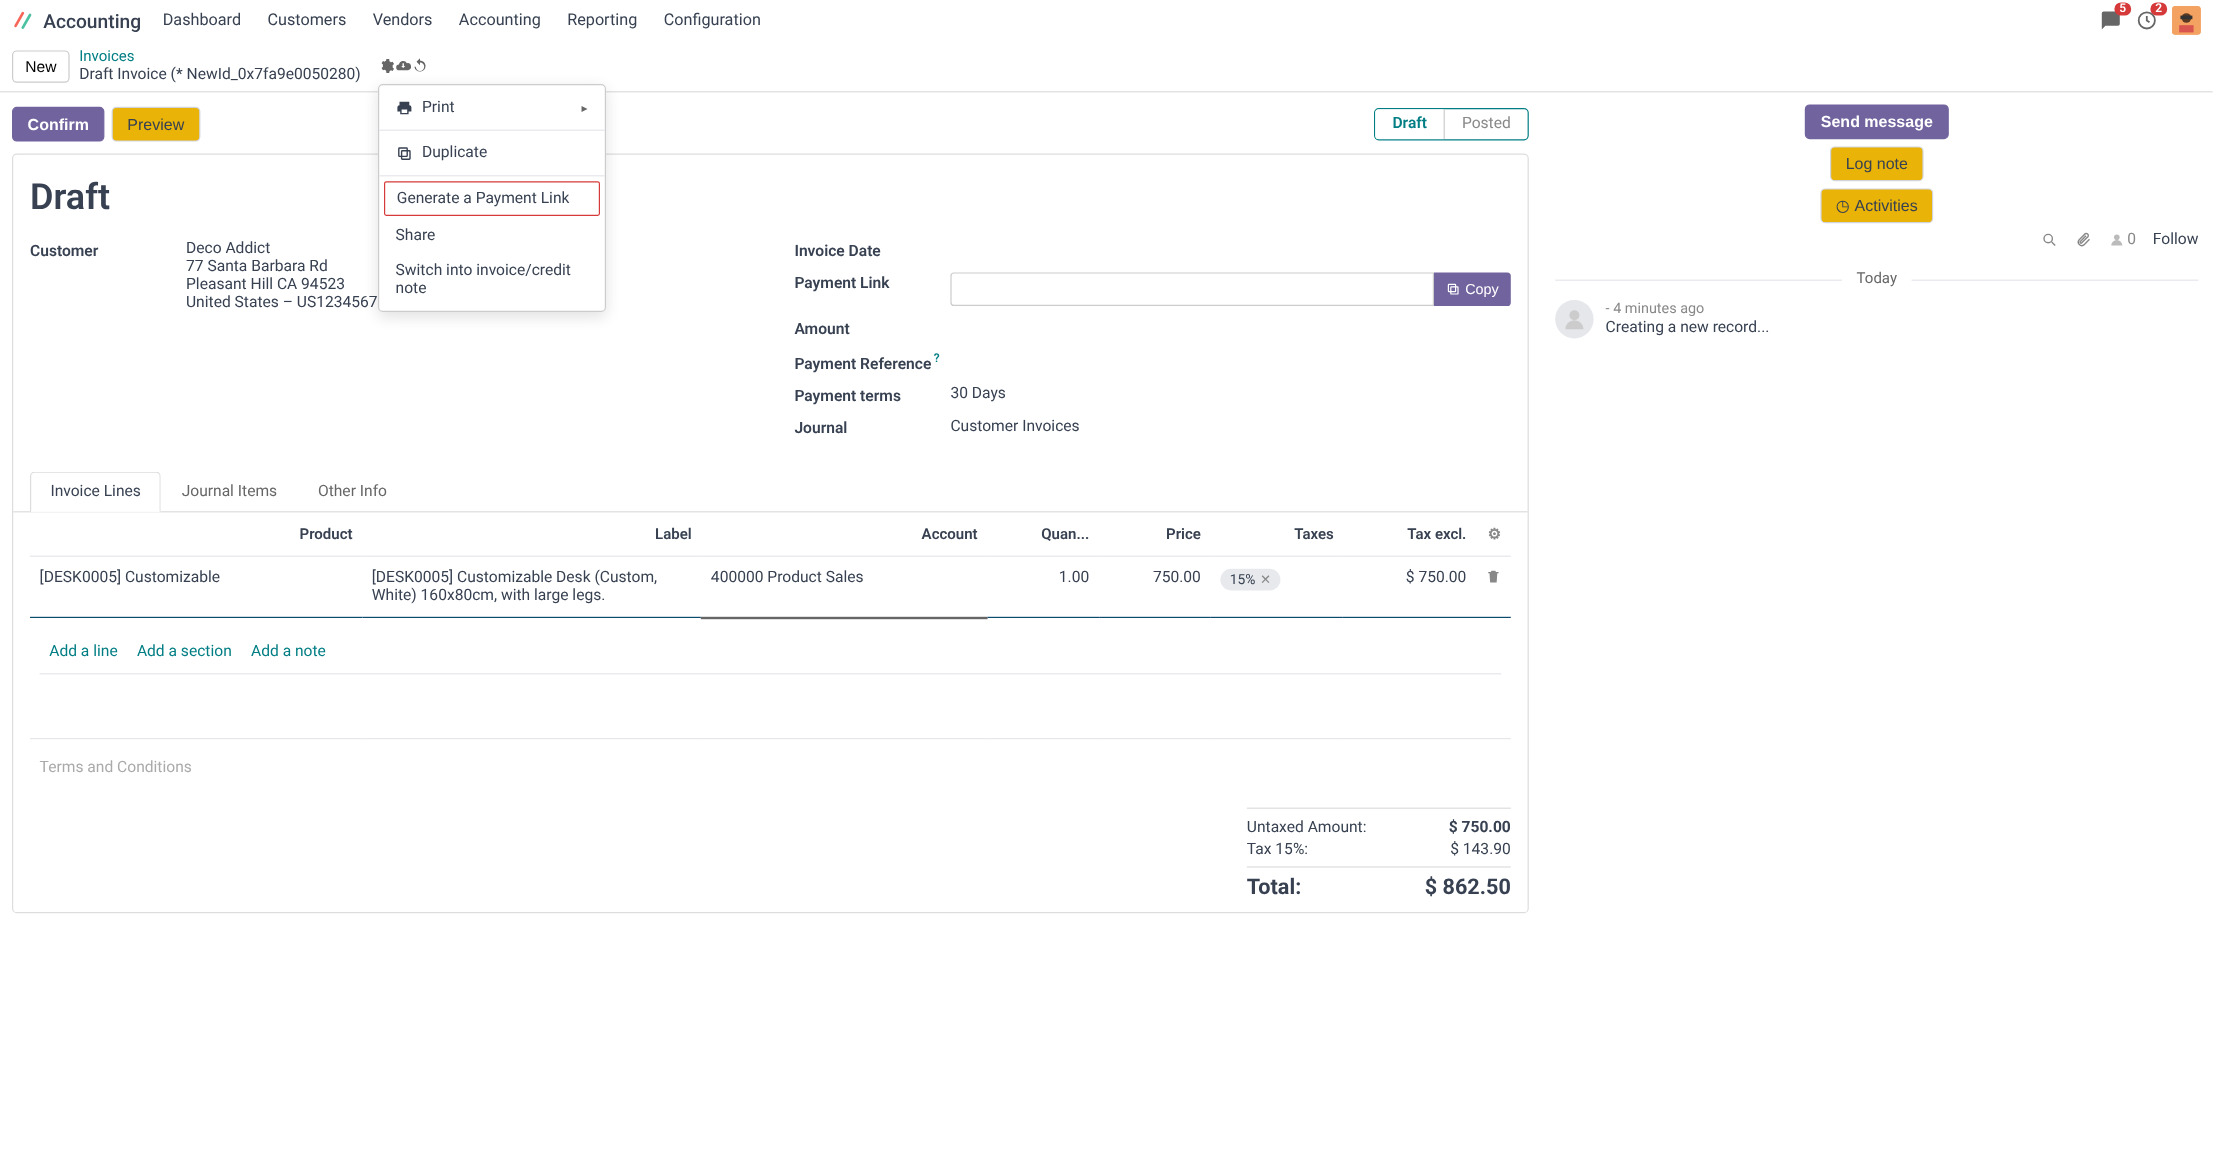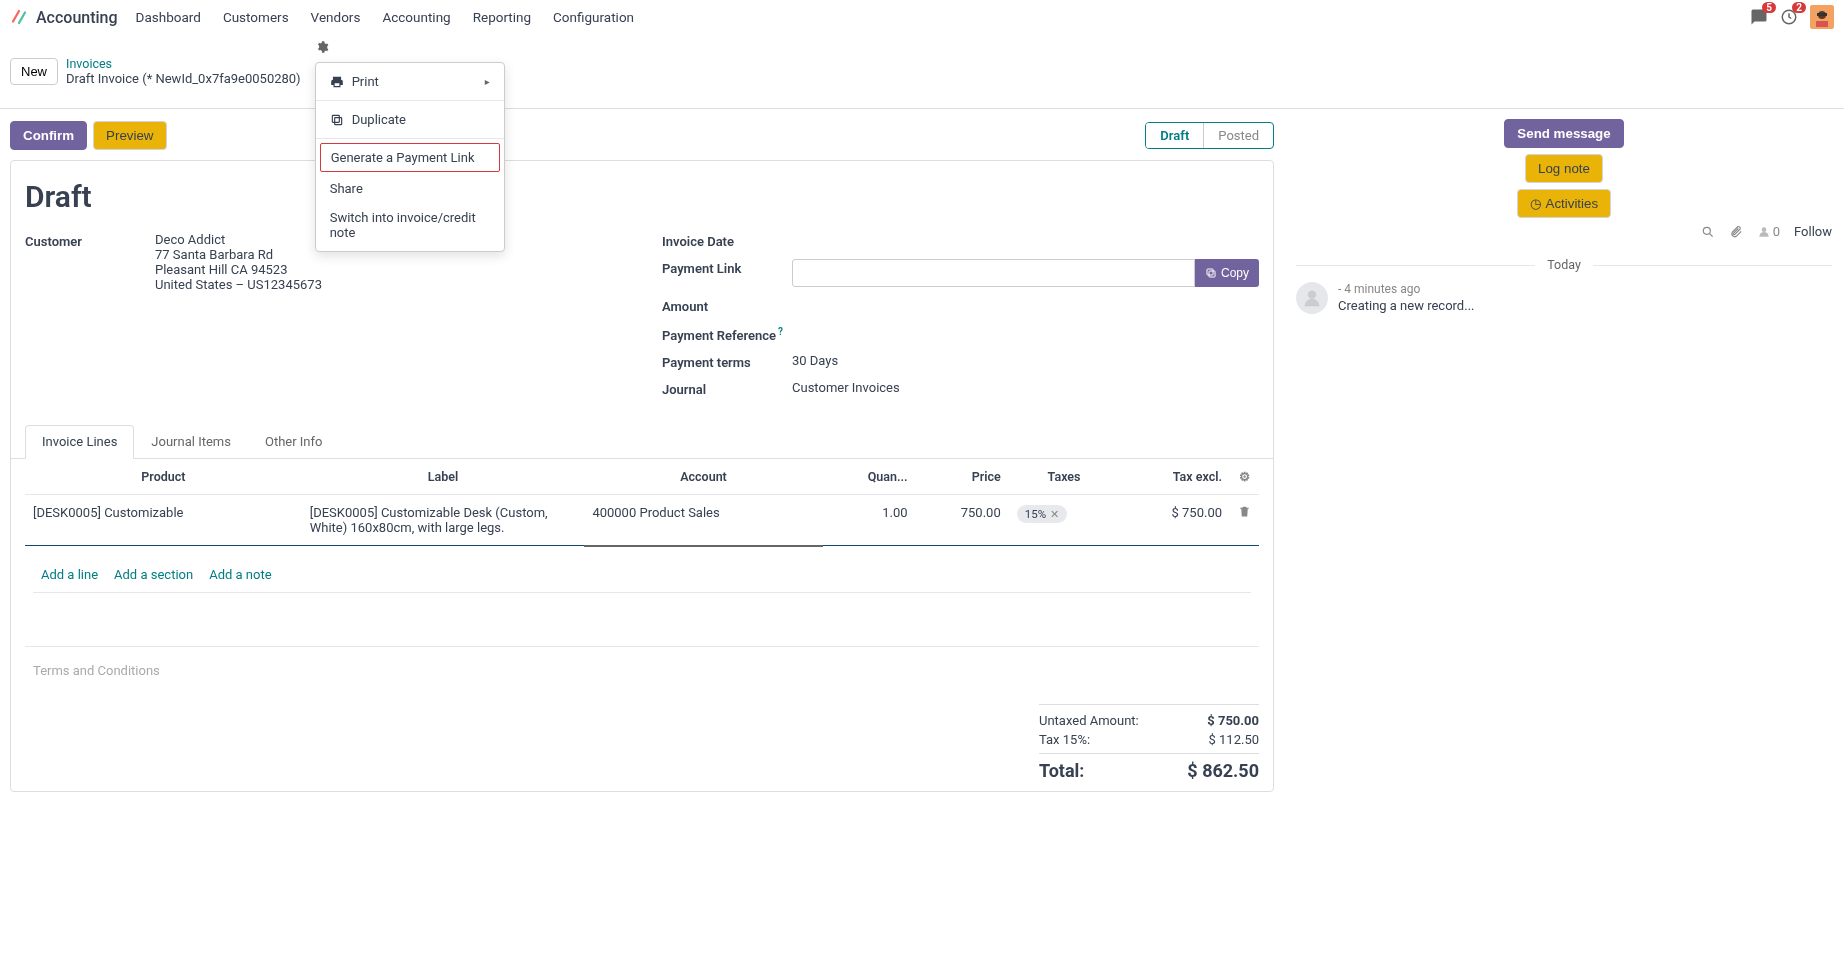--- a/index.html
+++ b/index.html
@@ -11,21 +11,21 @@
 .nav-item { font-size: 13.5px; color: #374151; cursor: pointer; }
 .topbar-right { margin-left: auto; display: flex; align-items: center; gap: 12px; }
 .icon-btn { position: relative; cursor: pointer; }
 .badge { position: absolute; top: -6px; right: -8px; background: #d63939; color: #fff; border-radius: 8px; font-size: 10px; padding: 0 4px; font-weight: 600; min-width: 14px; text-align: center; }
 .avatar { width: 24px; height: 24px; border-radius: 3px; background: #f4a261; display:inline-block; }
 .controlbar { display: flex; align-items: center; padding: 6px 10px; gap: 8px; }
 .btn { padding: 5px 10px; border: 1px solid #ccc; background: #fff; border-radius: 4px; cursor: pointer; font-size: 13px; }
 .breadcrumbs { display: flex; flex-direction: column; font-size: 13px; }
 .bc-link { color: #017e84; font-size: 12.5px; cursor: pointer; }
 .bc-current { color: #374151; }
-.ctrl-icons { display: flex; gap: 10px; margin-left: 6px; position: relative; flex-direction: column; }
+.ctrl-icons { display: flex; margin-left: 6px; position: relative; }
 .ctrl-icon { cursor: pointer; color: #666; }
 .content-wrap { display: flex; border-top: 1px solid #ddd; }
 .main-panel { flex: 1; padding: 12px 10px; }
 .action-row { display: flex; align-items: center; gap: 6px; margin-bottom: 10px; }
 .btn-primary { background: #71639e; color: #fff; border: 1px solid #71639e; padding: 6px 12px; border-radius: 4px; cursor: pointer; font-weight:600; }
 .btn-secondary { background: #eab308; color: #374151; border: 1px solid #d1d5db; padding: 6px 12px; border-radius: 4px; cursor: pointer; }
 .statusbar { margin-left: auto; display: flex; border: 1px solid #017e84; border-radius: 4px; overflow: hidden; }
 .status-step { padding: 5px 14px; font-size: 13px; position: relative; cursor:pointer; }
 .status-step.active { color: #017e84; font-weight: 600; background:#fff; }
 .status-step.inactive { color: #888; }
@@ -38,21 +38,21 @@
 .field-label { width: 130px; font-weight: 600; color: #374151; font-size: 13px; padding-top:2px; flex-shrink:0; }
 .field-value { color: #374151; font-size: 13px; }
 .payment-link-row { display: flex; align-items: center; }
 .payment-link-input { flex: 1; border: 1px solid #ccc; height: 28px; padding: 0 6px; border-radius: 3px 0 0 3px; }
 .copy-btn { background: #71639e; color: #fff; border: none; height: 28px; padding: 0 10px; border-radius: 0 3px 3px 0; cursor: pointer; font-size: 12px; display:flex; align-items:center; gap:4px; }
 .qmark { color: #017e84; font-size: 10px; vertical-align: super; margin-left:2px; }
 .tabs { display: flex; border-bottom: 1px solid #ddd; margin: 12px -14px 0 -14px; padding: 0 14px; }
 .tab { padding: 8px 16px; border: 1px solid transparent; cursor: pointer; font-size: 13px; color:#666; }
 .tab.active { border: 1px solid #ddd; border-bottom: 1px solid #fff; margin-bottom: -1px; border-radius: 4px 4px 0 0; color:#374151; background:#fff; }
 .line-table { width: 100%; border-collapse: collapse; margin-top: 0; }
-.line-table th { text-align: center; font-weight: 600; padding: 10px 8px; font-size: 12.5px; border-bottom: 1px solid #e5e7eb; }
+.line-table th { text-align: right; font-weight: 600; padding: 10px 8px; font-size: 12.5px; border-bottom: 1px solid #e5e7eb; }
 .line-table th.r, .line-table td.r { text-align: right; }
 .line-table td { padding: 10px 8px; font-size: 13px; vertical-align: top; }
 .line-row { border-bottom: 1px solid #0c4a6e; }
 .tax-chip { background: #e7e9ed; border-radius: 10px; padding: 2px 8px; font-size: 11.5px; display: inline-flex; align-items: center; gap: 4px; }
 .tax-x { color: #888; cursor: pointer; font-size:11px; }
 .trash { color: #888; cursor: pointer; }
 .add-links { padding: 10px 8px; display: flex; gap: 16px; border-bottom: 1px solid #e5e7eb; }
 .add-link { color: #017e84; cursor: pointer; font-size: 13px; }
 .spacer-row td { height: 44px; border-bottom: 1px solid #e5e7eb; }
 .terms-row { padding: 16px 8px; color: #aaa; font-size: 13px; }
@@ -294,21 +294,21 @@
       <div class="terms-row">Terms and Conditions</div>
 
       <div class="totals">
         <div class="totals-inner">
           <div class="total-line">
             <span>Untaxed Amount:</span>
             <b>$ 750.00</b>
           </div>
           <div class="total-line">
             <span>Tax 15%:</span>
-            <span>$ 112.50</span>
+            <span>$ 143.90</span>
           </div>
           <div class="total-line big">
             <span>Total:</span>
             <span>$ 862.50</span>
           </div>
         </div>
       </div>
     </div>
   </div>
 

